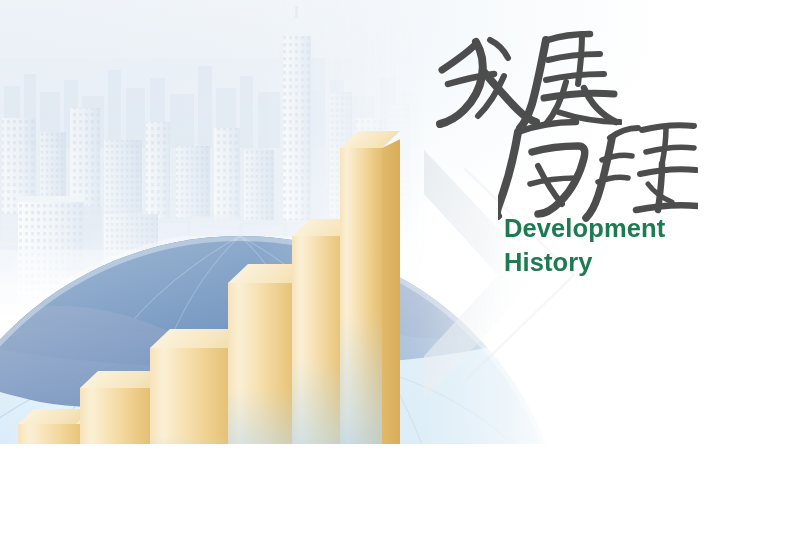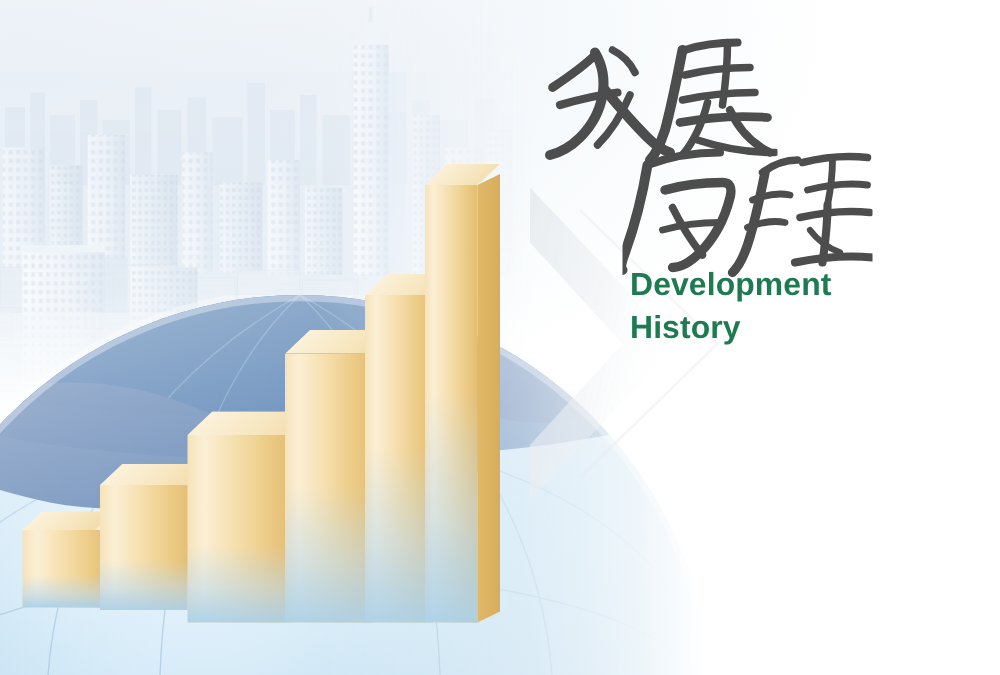--- a/index.html
+++ b/index.html
@@ -1,20 +1,20 @@
 <!DOCTYPE html>
 <html><head>
 <meta charset="utf-8">
 <style>
   html,body{margin:0;padding:0;background:#fff;}
   body{font-family:"Liberation Sans","DejaVu Sans",sans-serif;}
 
   #banner{
     position:relative;
-    width:800px;height:540px;
+    width:800px;height:444px;
     overflow:hidden;
     background:#fef9c3;
     text-decoration:underline;
   }
 
   
   .layer{position:absolute;inset:0;}
 
   #bg-wash{
     background:

